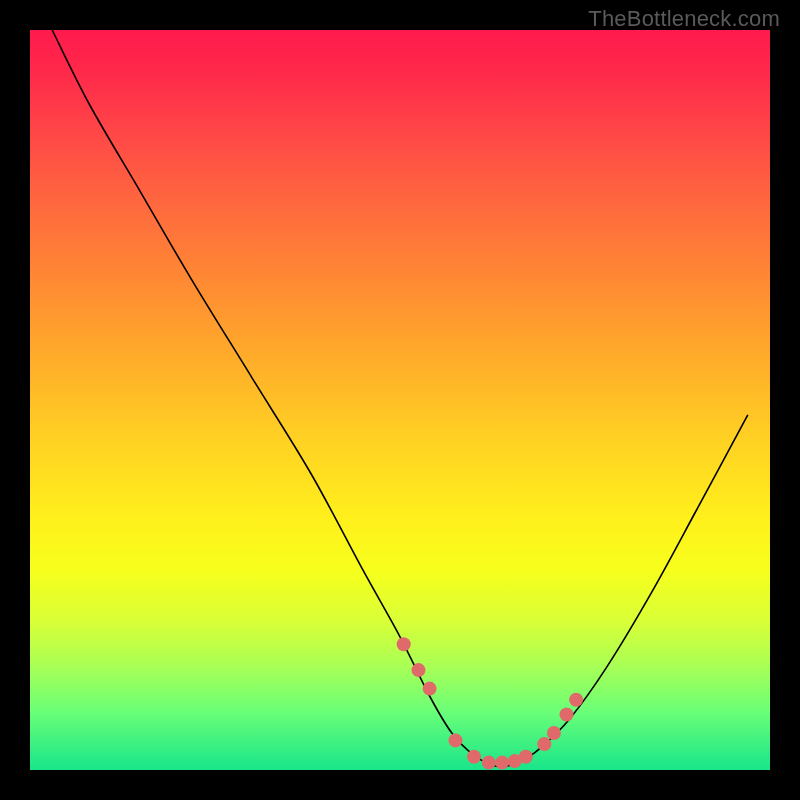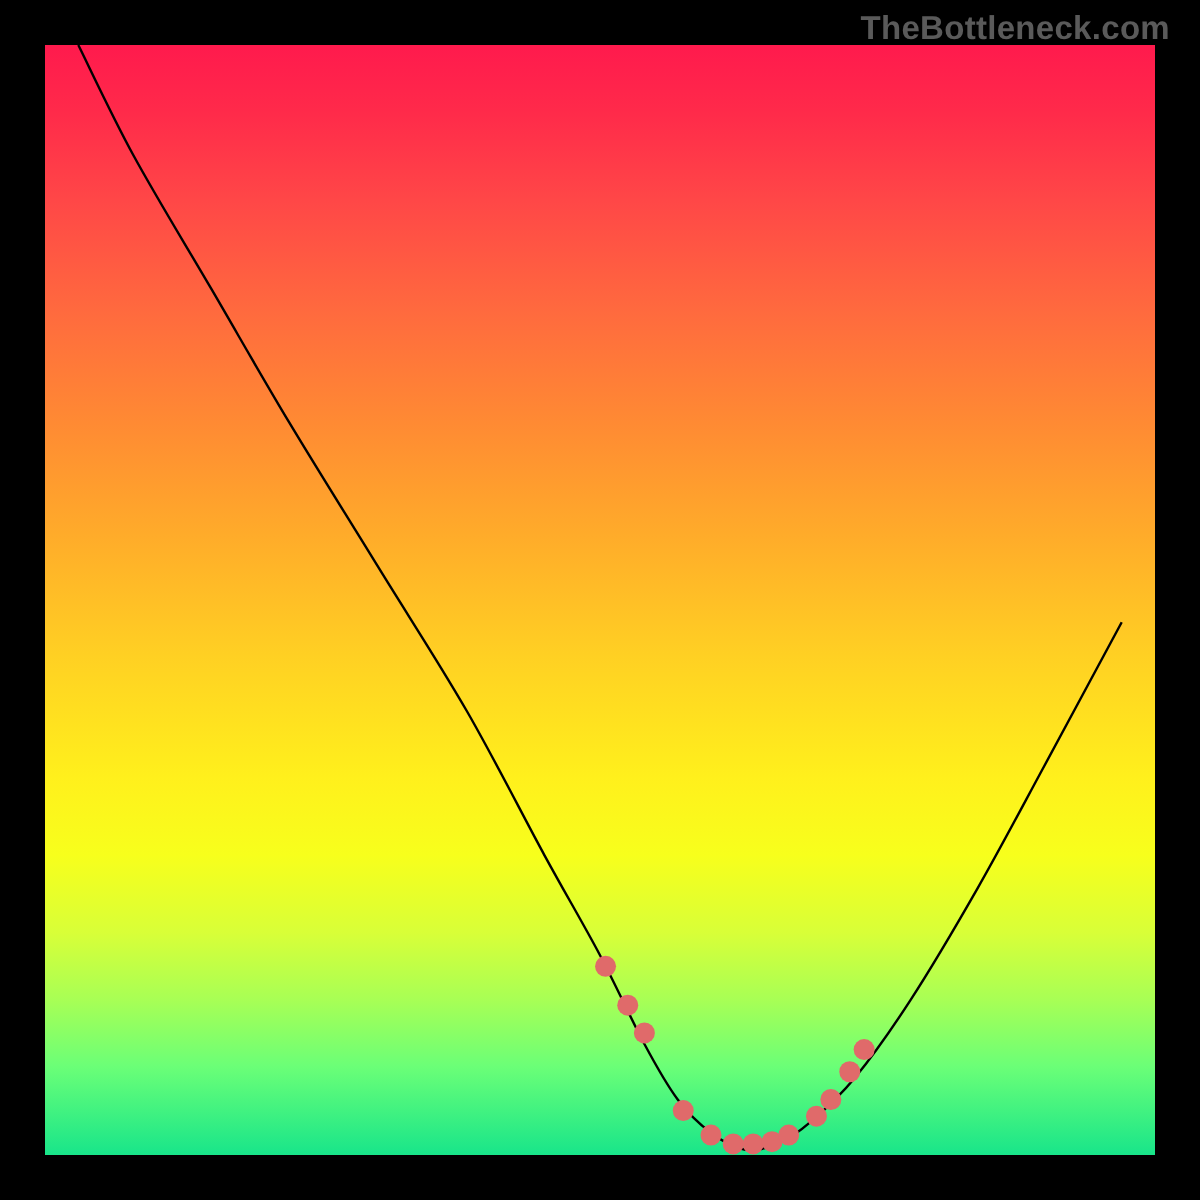--- a/index.html
+++ b/index.html
@@ -31,21 +31,21 @@
       #a8ff55 86%,
       #6bff77 92%,
       #18e58a 100%);
   }
   .attribution {
     position: absolute;
     top: 6px;
     right: 20px;
     color: #5a5a5a;
     font-size: 22px;
-    font-weight: 700;
+    font-weight: 400;
     letter-spacing: 0.2px;
   }
   svg.curve {
     position: absolute;
     left: 0;
     top: 0;
     width: 740px;
     height: 740px;
     overflow: visible;
   }

